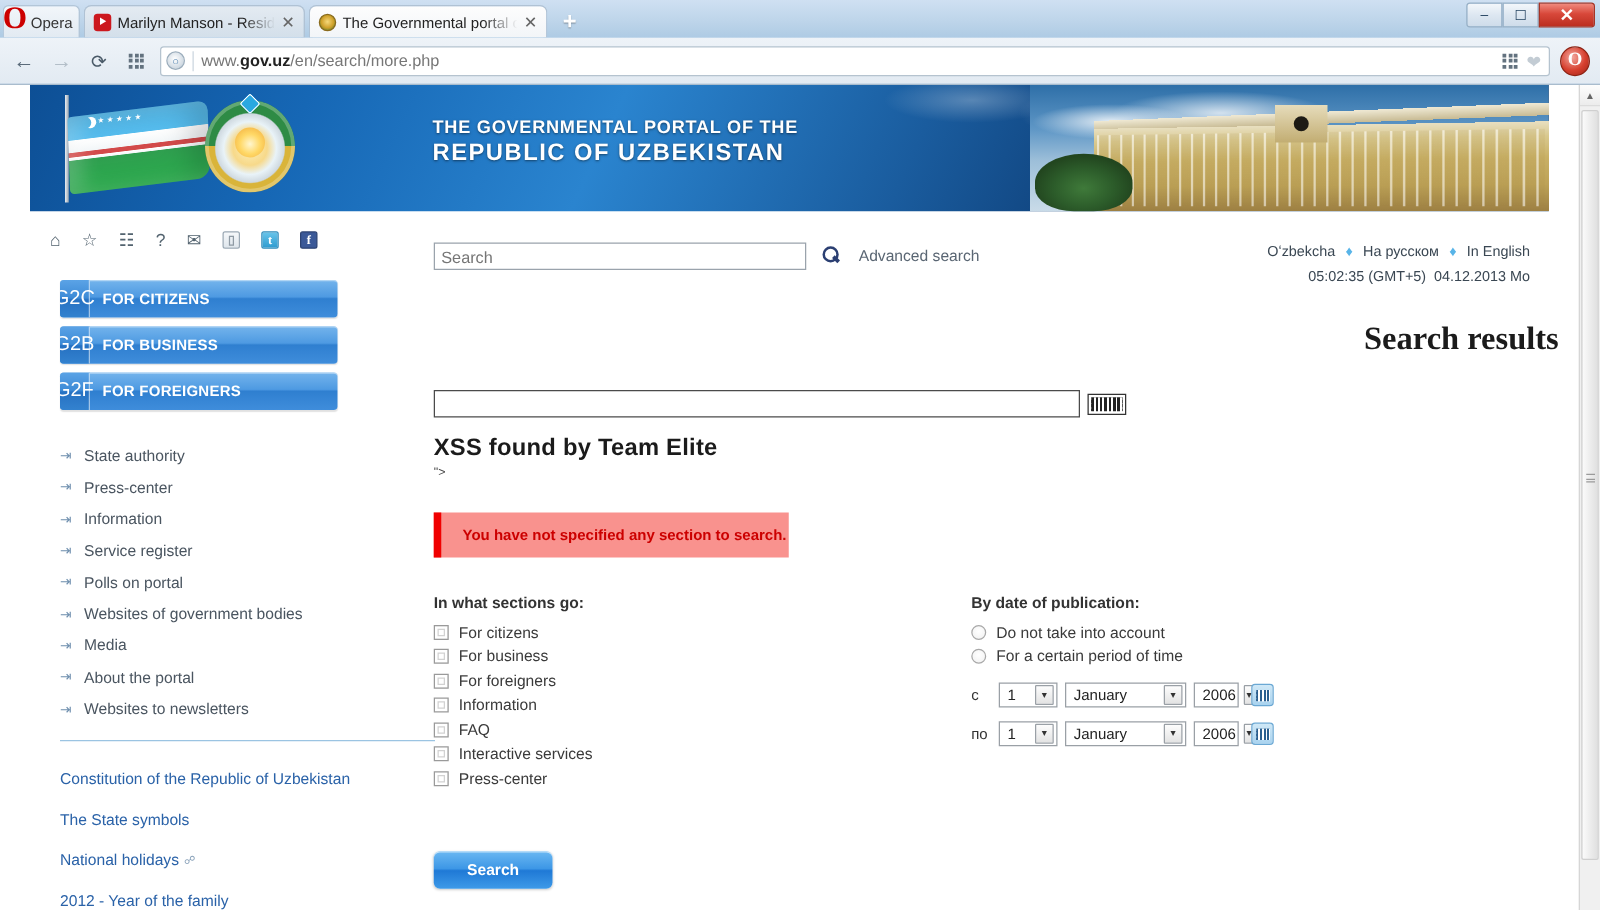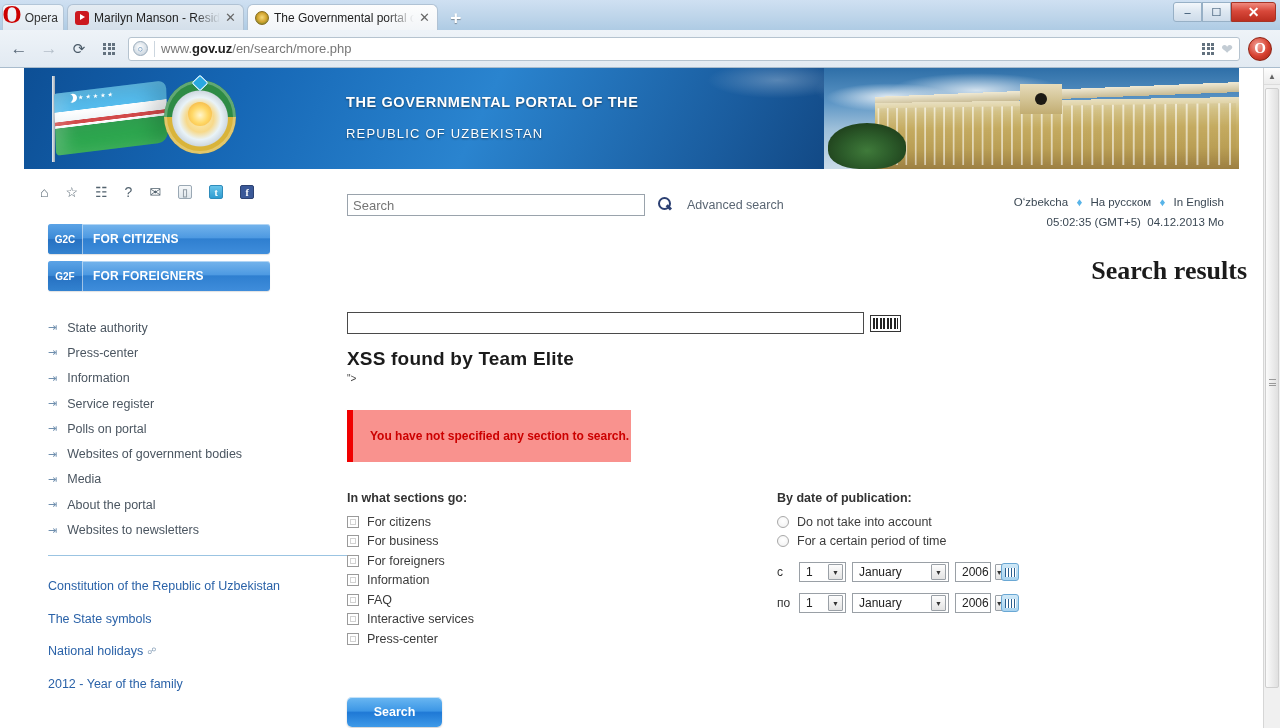--- a/index.html
+++ b/index.html
@@ -219,21 +219,21 @@
   .emblem .star-top{
     position:absolute; left:30px; top:-3px; width:12px;height:12px;
     background:#2aa8e0; border-radius:2px; transform:rotate(45deg);
     box-shadow: inset 0 0 0 1px #fff;
   }
   .banner-title {
     position:absolute; left:322px; top:26px; color:#fff;
     text-shadow: 0 1px 2px rgba(0,0,0,.5);
   }
   .banner-title .l1 { font-size:14.5px; font-weight:bold; letter-spacing:.6px; }
-  .banner-title .l2 { font-size:13px; font-weight:normal; letter-spacing:1.2px; margin-top:16px;}
+  .banner-title .l2 { font-size:19px; font-weight:bold; letter-spacing:1.2px; margin-top:2px;}
   .building {
     position:absolute; right:0; top:0; width:415px; height:101px; overflow:hidden;
   }
   .bldg-sky {
     position:absolute; inset:0;
     background: linear-gradient(180deg,#2e6fa8 0%, #5f97c6 35%, #9dbfd9 60%, #c9dbe8 100%);
   }
   .bldg-cloud {
     position:absolute; left:-10px; top:4px; width:250px; height:46px;
     background: radial-gradient(ellipse 90px 20px at 30% 55%, rgba(255,255,255,.85), transparent 70%),
@@ -285,22 +285,22 @@
   .ico-fb { background:#3b5998; border:1px solid #2d4373; font-family:"Liberation Serif",serif;}
 
   .g2-list { margin:22px 0 0 24px; width:222px; }
   .g2 {
     height:30px; margin-bottom:7px; display:flex; align-items:center;
     border-radius:3px; overflow:hidden;
     background: linear-gradient(180deg,#74b4ec 0%,#4e9ae2 45%,#2f7fd0 50%,#3f8ddb 100%);
     box-shadow: inset 0 1px 0 rgba(255,255,255,.45), 0 1px 1px rgba(0,0,0,.12);
   }
   .g2 .code {
-    width:35px; height:100%; display:flex;align-items:center;justify-content:center;
-    color:#fff; font-size:10px; font-weight:bold;
+    width:24px; height:100%; display:flex;align-items:center;justify-content:center;
+    color:#fff; font-size:16px; font-weight:normal;
     background: linear-gradient(180deg,#5ba3e6 0%,#3c8ad6 48%,#2671c2 52%,#3382cf 100%);
     border-right:1px solid rgba(255,255,255,.55);
   }
   .g2 .lbl { color:#fff; font-size:12px; font-weight:bold; padding-left:10px; letter-spacing:.2px;}
 
   .navlist { margin:24px 0 0 24px; width:300px; }
   .navitem { display:flex; align-items:center; gap:10px; height:25.3px; font-size:12.5px; color:#4a5560;}
   .navitem .arr { color:#6f8fae; font-size:11px; }
   .divider { width:300px; height:1px; background:#9bc4e2; margin:12px 0 0 24px; }
 
@@ -349,21 +349,21 @@
     background:
       repeating-linear-gradient(90deg,#222 0 2px, #fff 2px 3.5px),
       repeating-linear-gradient(0deg,#222 0 2px,#fff 2px 3.5px);
   }
   .xss {
     font-size:19px; font-weight:bold; color:#1b1b1b; margin-top:14px; letter-spacing:.2px;
   }
   .xss-frag { font-size:10px; color:#444; margin-top:3px; }
 
   .alert {
-    margin-top:26px; width:284px; height:52px;
+    margin-top:26px; width:284px; height:36px;
     background:#f9928e; border-left:6px solid #f00000;
     display:flex; align-items:center;
   }
   .alert span { color:#cc0000; font-size:12px; font-weight:bold; padding-left:17px; }
 
   .formrow { display:flex; margin-top:29px; }
   .colL { width:430px; }
   .colR { width:300px; }
   .lgd { font-size:12.5px; font-weight:bold; color:#333; margin-bottom:7px;}
   .cbline, .rdline { display:flex; align-items:center; gap:8px; height:19.5px; }
@@ -522,20 +522,24 @@
           <span class="ico">✉</span>
           <span class="ico-sq ico-mobile">▯</span>
           <span class="ico-sq ico-tw">t</span>
           <span class="ico-sq ico-fb">f</span>
         </div>
 
         <div class="g2-list">
           <div class="g2">
             <div class="code">G2C</div>
             <div class="lbl">FOR CITIZENS</div>
+          </div>
+          <div class="g2">
+            <div class="code">G2B</div>
+            <div class="lbl">FOR BUSINESS</div>
           </div>
           <div class="g2">
             <div class="code">G2F</div>
             <div class="lbl">FOR FOREIGNERS</div>
           </div>
         </div>
 
         <div class="navlist">
           <div class="navitem">
             <span class="arr">⇥</span>

